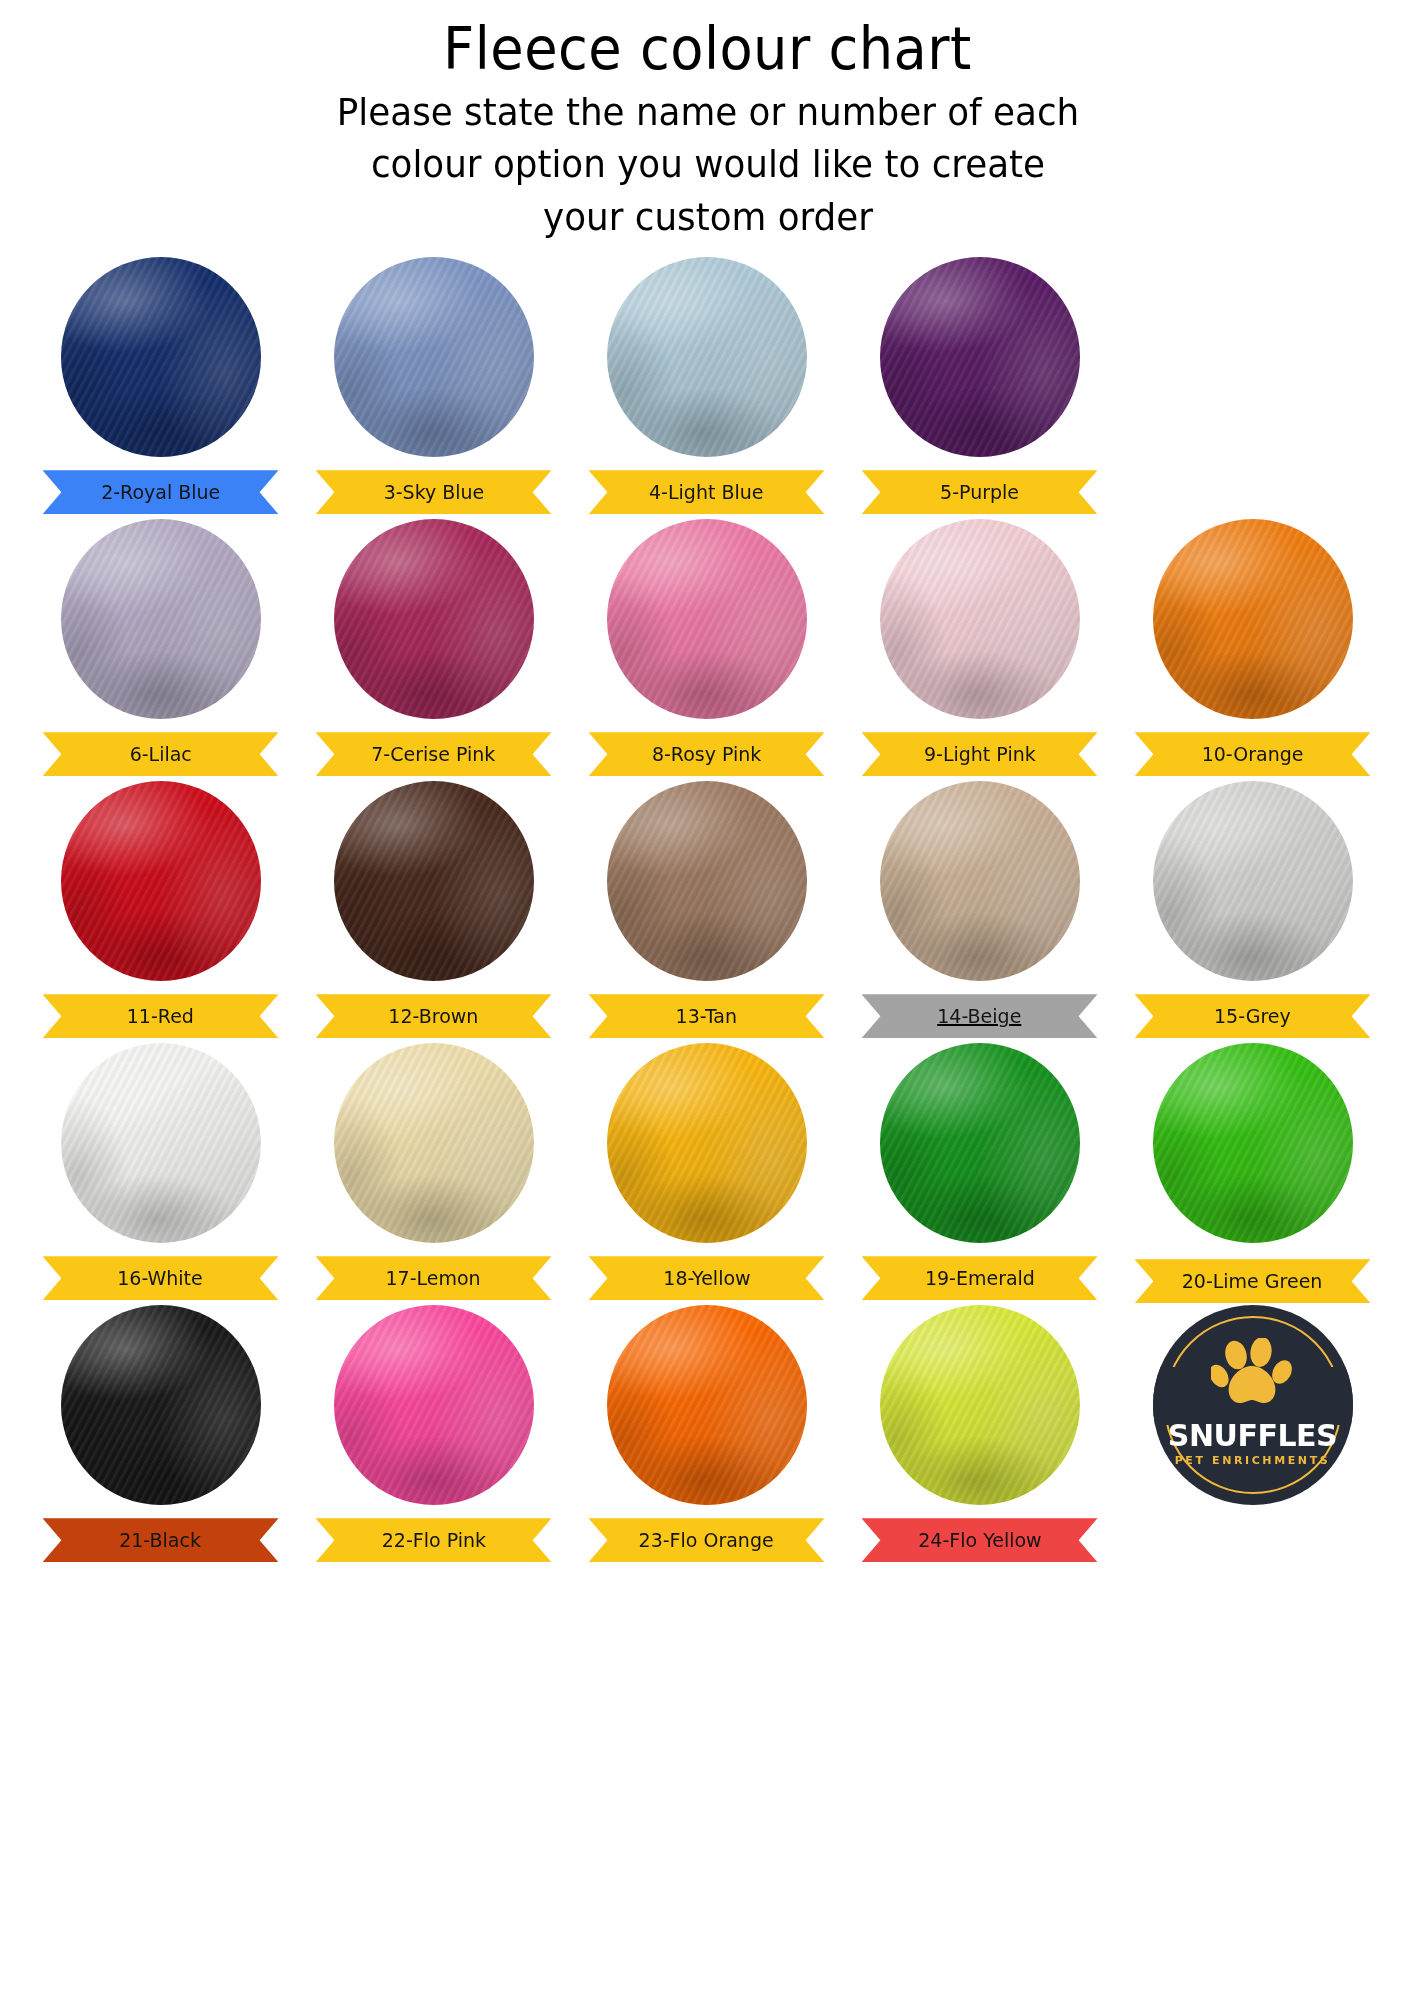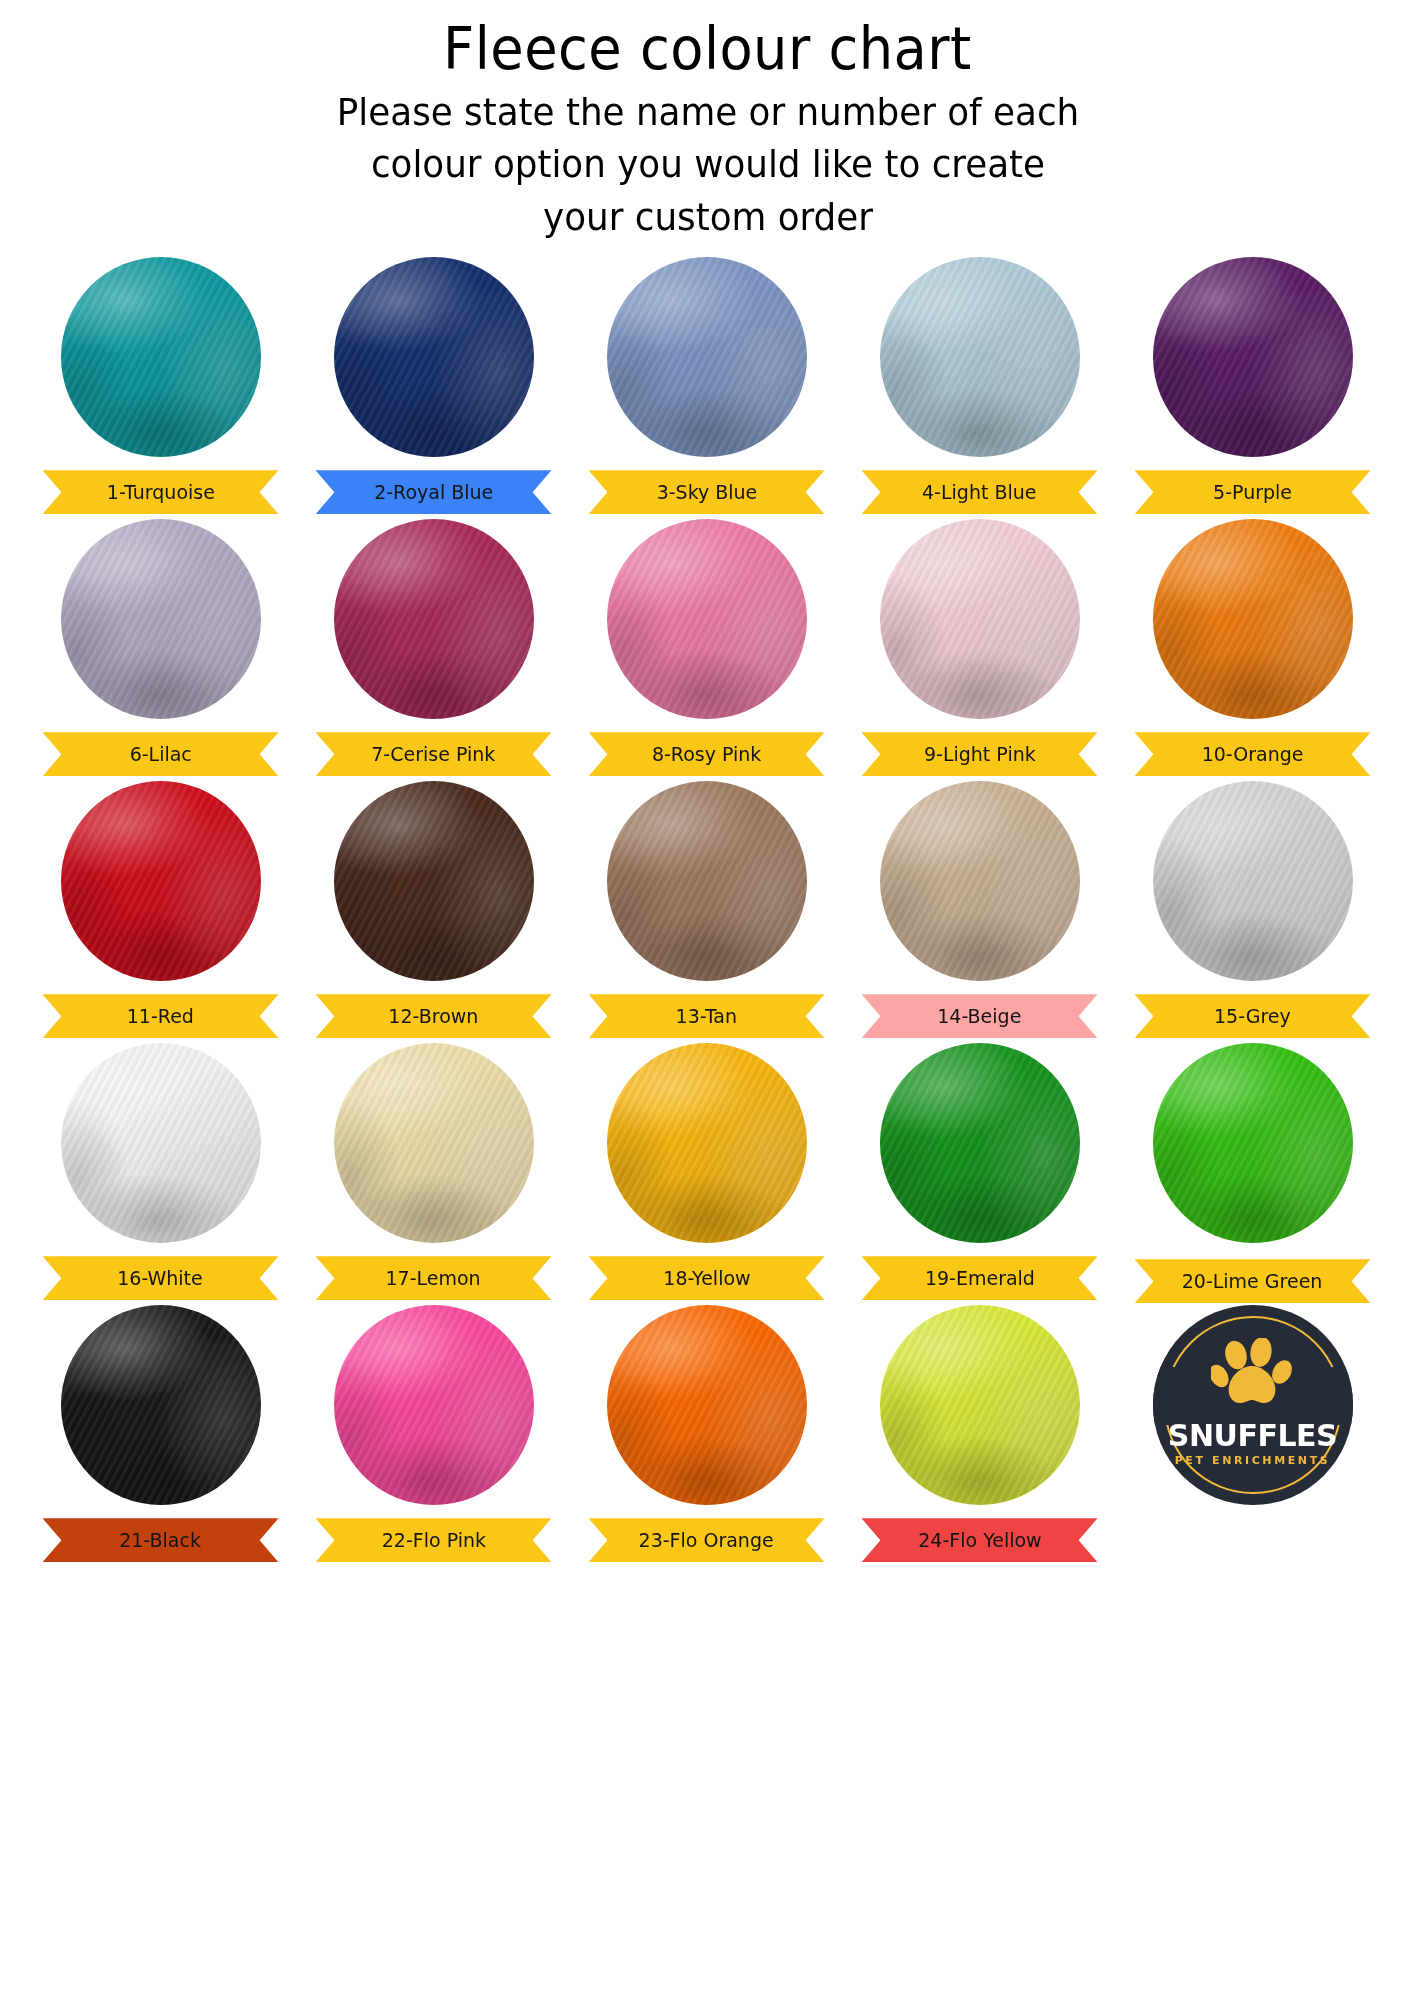--- a/index.html
+++ b/index.html
@@ -192,28 +192,20 @@
 
 <div class="header">
   <h1 class="chart-title">Fleece colour chart</h1>
   <p class="chart-subtitle">Please state the name or number of each colour option you would like to create your custom order</p>
 </div>
 
 <div class="grid" id="grid">
     <div class="row">
       <div class="cell">
         <div class="swatch-wrap">
-          <div class="swatch" style="background-color: rgb(14, 154, 160);"></div>
-        </div>
-        <div class="banner" style="background: rgb(251, 199, 22);">
-          <span class="banner-label" style="color: rgb(20, 20, 20);">1-Turquoise</span>
-        </div>
-      </div>
-      <div class="cell">
-        <div class="swatch-wrap">
           <div class="swatch" style="background-color: rgb(22, 48, 110);"></div>
         </div>
         <div class="banner" style="background: #3b82f6;">
           <span class="banner-label" style="color: rgb(20, 20, 20);">2-Royal Blue</span>
         </div>
       </div>
       <div class="cell">
         <div class="swatch-wrap">
           <div class="swatch" style="background-color: rgb(126, 150, 196);"></div>
         </div>
@@ -302,21 +294,21 @@
           <div class="swatch" style="background-color: rgb(158, 123, 98);"></div>
         </div>
         <div class="banner" style="background: rgb(251, 199, 22);">
           <span class="banner-label" style="color: rgb(20, 20, 20);">13-Tan</span>
         </div>
       </div>
       <div class="cell">
         <div class="swatch-wrap">
           <div class="swatch" style="background-color: rgb(203, 178, 151);"></div>
         </div>
-        <div class="banner" style="background: #fca5a5;">
+        <div class="banner" style="background: #a3a3a3; text-decoration: underline;">
           <span class="banner-label" style="color: rgb(20, 20, 20);">14-Beige</span>
         </div>
       </div>
       <div class="cell">
         <div class="swatch-wrap">
           <div class="swatch" style="background-color: rgb(212, 212, 210);"></div>
         </div>
         <div class="banner" style="background: rgb(251, 199, 22);">
           <span class="banner-label" style="color: rgb(20, 20, 20);">15-Grey</span>
         </div>

